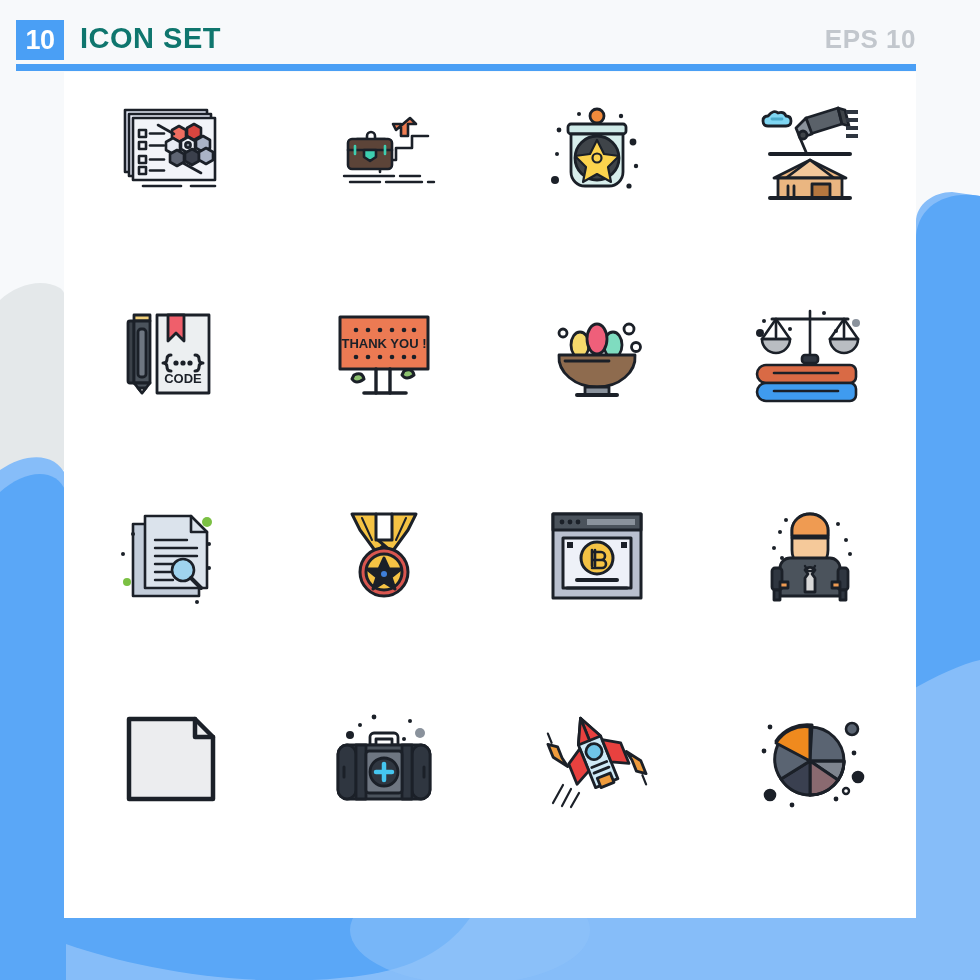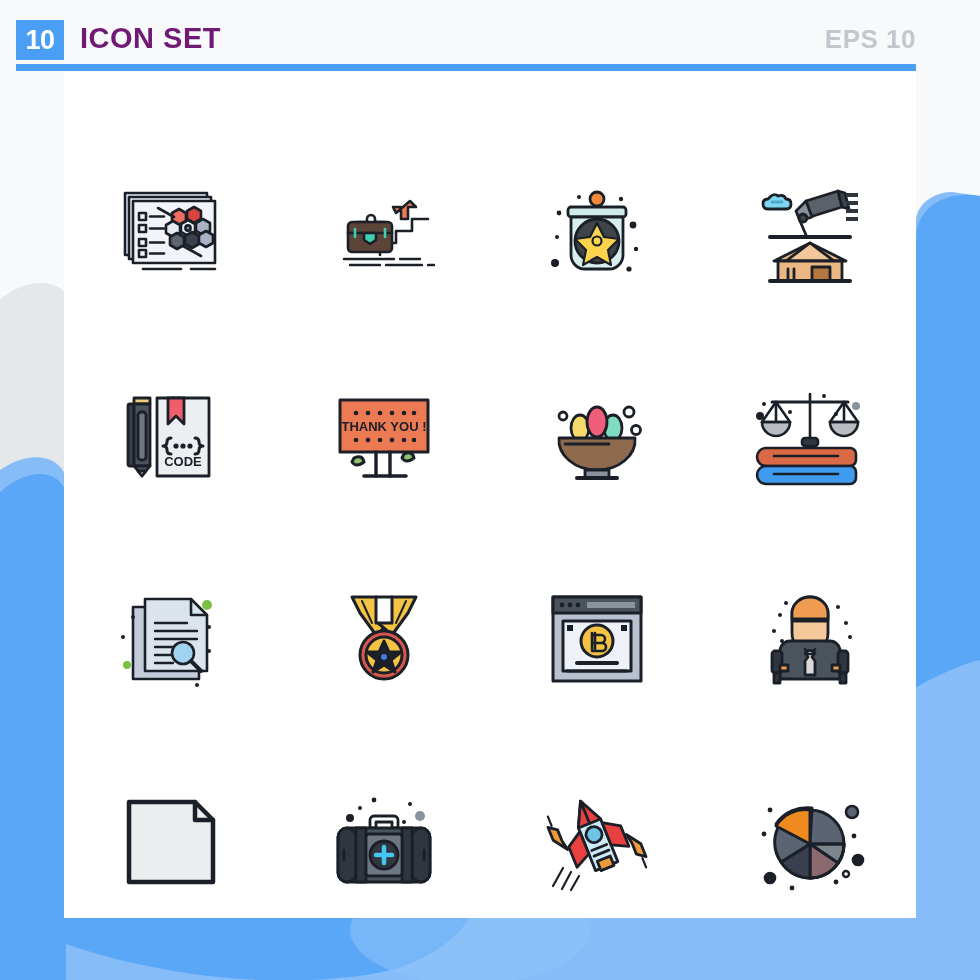--- a/index.html
+++ b/index.html
@@ -24,37 +24,37 @@
   
   .header{position:absolute;left:0;top:0;width:980px;height:72px;z-index:3;}
   .badge{
     position:absolute;left:16px;top:20px;width:48px;height:40px;
     background:#4a9ff5;color:#ffffff;
     font-size:27px;font-weight:bold;line-height:40px;text-align:center;
     letter-spacing:-0.5px;
   }
   .title{
     position:absolute;left:80px;top:22px;
-    font-size:29px;font-weight:bold;color:#701a75;letter-spacing:0.5px;
+    font-size:29px;font-weight:bold;color:#0f766e;letter-spacing:0.5px;
   }
   .eps{
     position:absolute;right:64px;top:24px;
     font-size:26px;font-weight:bold;color:#c2c7cd;letter-spacing:0.5px;margin-left:12px;
   }
   .rule{
     position:absolute;left:16px;top:64px;width:900px;height:7px;background:#4a9ff5;
   }
 
   
   .grid{
     position:absolute;left:64px;top:90px;width:852px;height:812px;
     display:grid;grid-template-columns:repeat(4,1fr);grid-template-rows:repeat(4,1fr);
     z-index:4;
   }
-  .cell{display:flex;align-items:flex-end;justify-content:center;}
+  .cell{display:flex;align-items:flex-start;justify-content:center;}
   .cell svg{display:block;}
 </style>
 </head>
 <body>
 
 <div id="stage">
 
   <svg class="bg-layer" viewBox="0 0 980 980" xmlns="http://www.w3.org/2000/svg" aria-hidden="true">
     <rect x="0" y="0" width="980" height="980" fill="#f7f9fb"></rect>
 

